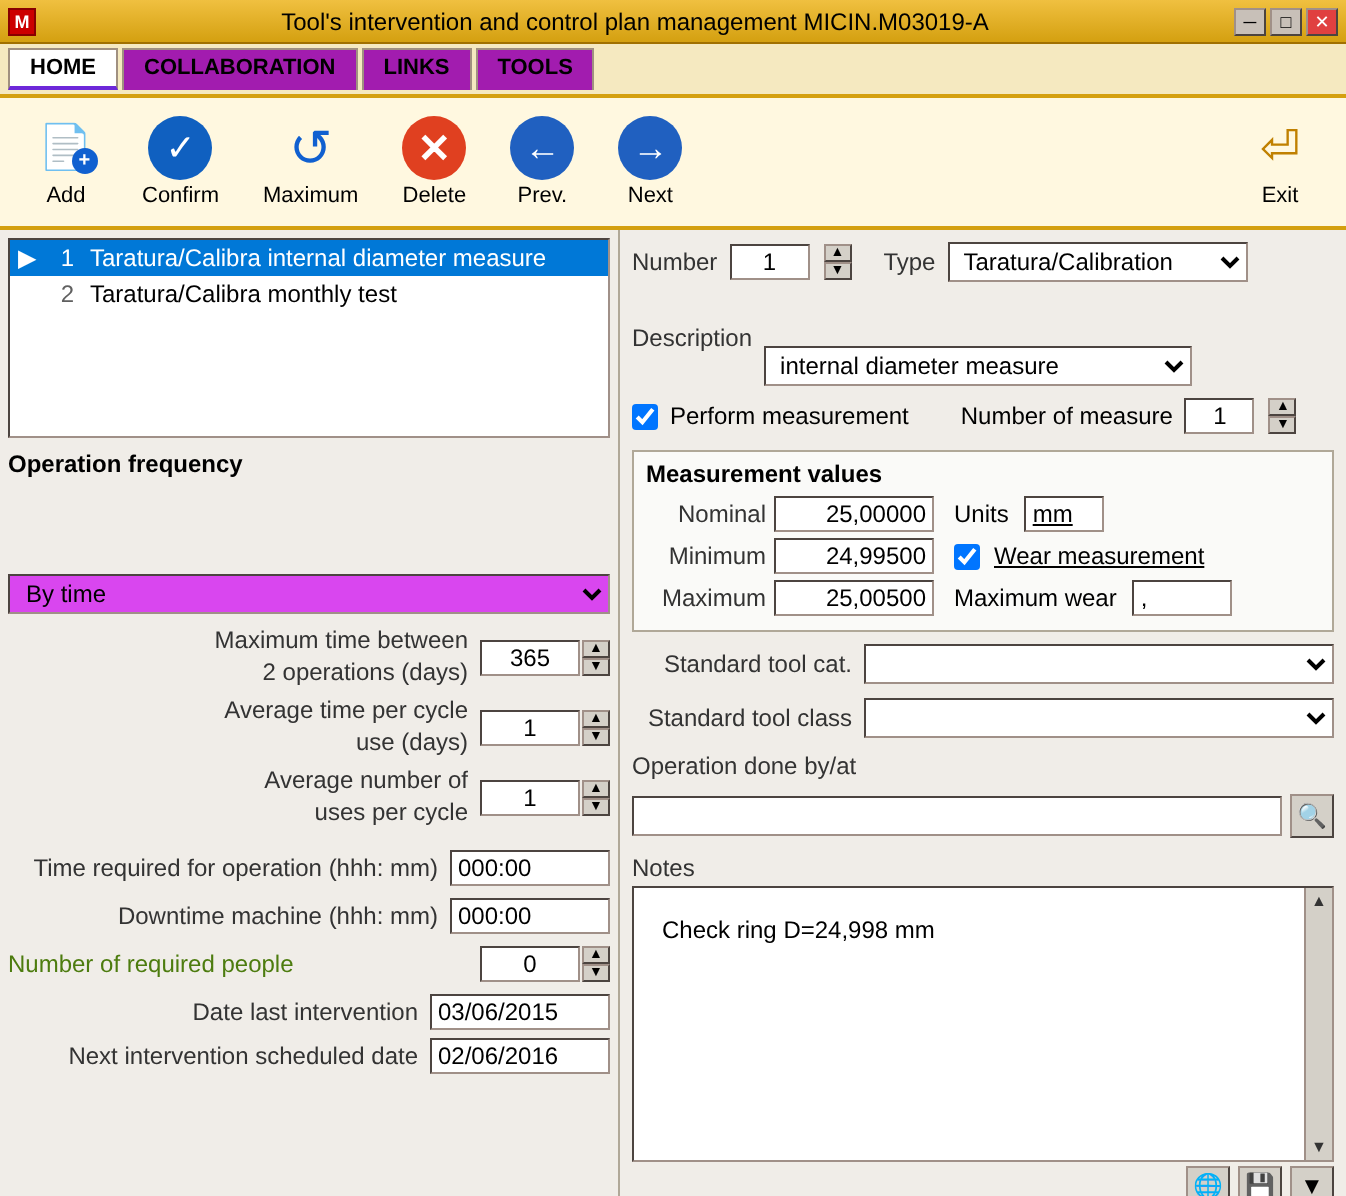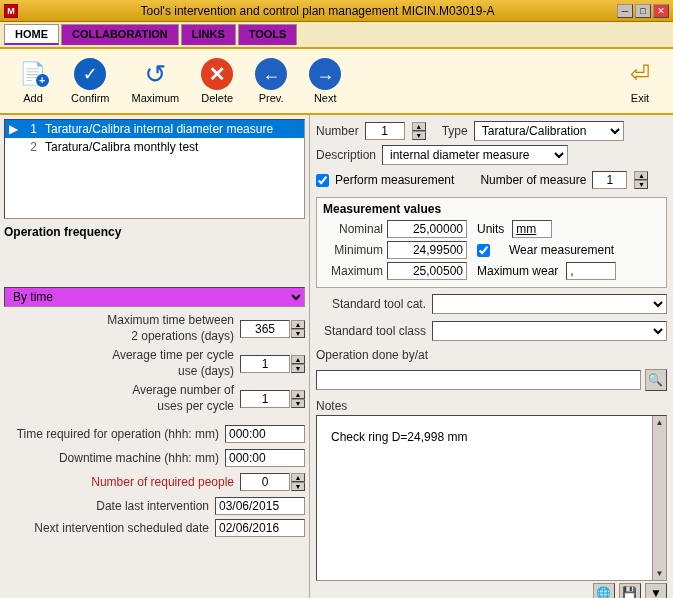--- a/index.html
+++ b/index.html
@@ -159,21 +159,21 @@
       border: 1px inset #a09088;
       background: white;
       font-size: 12px;
     }
 
     .people-row {
       display: flex;
       align-items: center;
       margin-bottom: 6px;
     }
-    .people-label { flex: 1; text-align: right; padding-right: 6px; color: #b91c1c; }
+    .people-label { flex: 1; text-align: left; padding-right: 6px; color: #4d7c0f; }
 
     .date-row {
       display: flex;
       align-items: center;
       margin-bottom: 4px;
     }
     .date-label { flex: 1; text-align: right; padding-right: 6px; color: #333; }
     .date-input {
       width: 90px;
       padding: 1px 3px;
@@ -507,21 +507,21 @@
       <span class="field-label" style="margin-left:10px;">Type</span>
       <select class="field-select" style="width:150px;">
         <option>Taratura/Calibration</option>
         <option>Maintenance</option>
         <option>Inspection</option>
       </select>
     </div>
 
     <div class="right-row">
       <span class="field-label">Description</span>
-      <select class="field-select" style="width:186px;">
+      <select class="field-select" style="width:214px;margin-top:28px;">
         <option>internal diameter measure</option>
       </select>
     </div>
 
     <div class="checkbox-row">
       <input type="checkbox" checked="" style="">
       <span>Perform measurement</span>
       <span style="margin-left:20px;">Number of measure</span>
       <input class="field-input" type="text" value="1" style="width: 35px; text-align: center;">
       <div class="spin-btns">
@@ -535,21 +535,21 @@
       <div class="meas-row">
         <div class="meas-label">Nominal</div>
         <input class="meas-input" type="text" value="25,00000" style="">
         <span style="margin-left:6px;">Units</span>
         <input class="field-input" type="text" value="mm" style="width: 40px; margin-left: 4px; text-decoration: underline;">
       </div>
       <div class="meas-row">
         <div class="meas-label">Minimum</div>
         <input class="meas-input" type="text" value="24,99500" style="">
         <input type="checkbox" checked="" style="margin-left: 6px;">
-        <span style="margin-left:15px;">Wear measurement</span>
+        <span style="margin-left:3px;text-decoration:underline;">Wear measurement</span>
       </div>
       <div class="meas-row">
         <div class="meas-label">Maximum</div>
         <input class="meas-input" type="text" value="25,00500" style="">
         <span style="margin-left:6px;">Maximum wear</span>
         <input class="field-input" type="text" value="," style="width: 50px; margin-left: 4px;">
       </div>
     </div>
 
     <div class="tool-cat-row">

